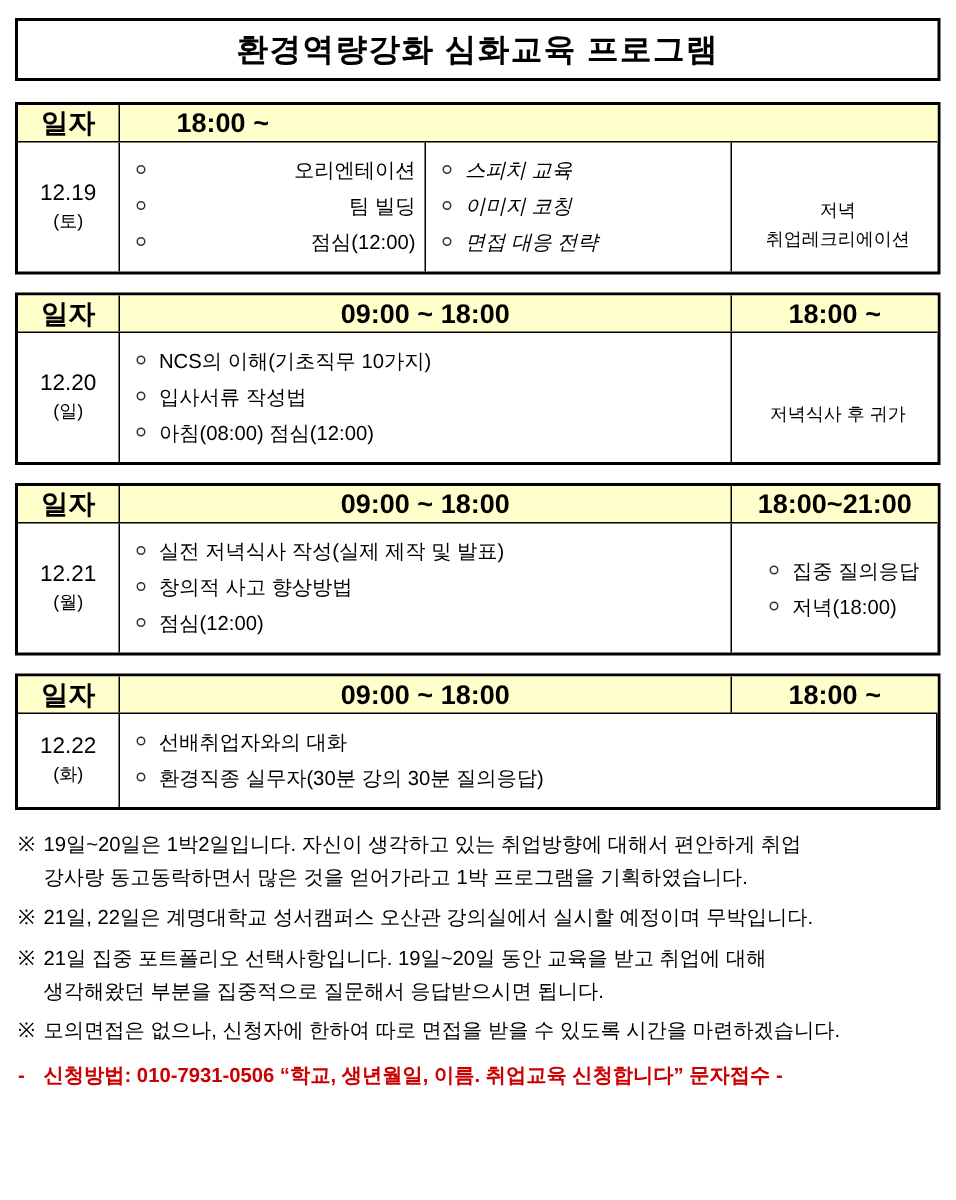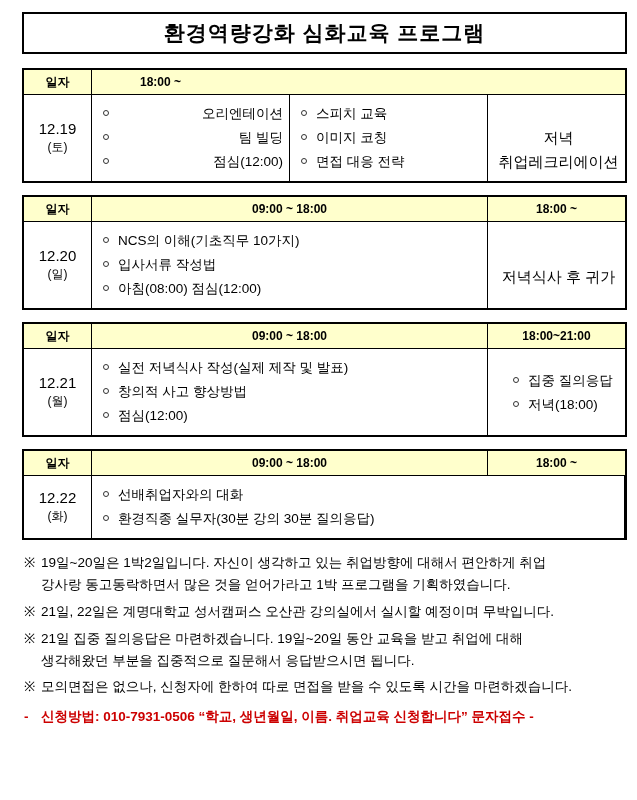--- a/index.html
+++ b/index.html
@@ -12,21 +12,21 @@
     height: 800px;
     font-family: "Liberation Sans", sans-serif;
     color: #000000;
     -webkit-font-smoothing: antialiased;
   }
   .page {
     width: 637px;
     height: 800px;
     position: relative;
     box-sizing: border-box;
-    padding: 10px 8px 0 20px;
+    padding: 10px 8px 0 8px;
   }
 
   
   .title-box {
     border: 2px solid #000;
     height: 38px;
     display: flex;
     align-items: center;
     justify-content: center;
     margin: 2px 2px 14px 2px;
@@ -46,21 +46,21 @@
   .sched-head {
     display: flex;
     background: #ffffcc;
     border-bottom: 1.5px solid #000;
     height: 24px;
   }
   .sched-head .cell {
     display: flex;
     align-items: center;
     justify-content: center;
-    font-size: 12px;
+    font-size: 18px;
     font-weight: bold;
     box-sizing: border-box;
   }
   .sched-body {
     display: flex;
   }
   .sched-body .cell {
     box-sizing: border-box;
     padding: 7px 6px 7px 10px;
   }
@@ -106,21 +106,21 @@
     height: 6px;
     border: 1px solid #333;
     border-radius: 50%;
     box-sizing: border-box;
   }
   .center-note {
     display: flex;
     align-items: center;
     justify-content: center;
     text-align: center;
-    font-size: 15px;
+    font-size: 12px;
     line-height: 1.6;
     margin-top: 24px;
   }
 
   
   .notes {
     margin: 6px 4px 0 4px;
   }
   .note {
     display: flex;
@@ -165,21 +165,21 @@
         <span class="date-main">12.19</span>
         <span class="date-sub">(토)</span>
       </div>
       <div class="cell vline" style="flex:1 1 0;text-align:right;">
         <ul class="items">
           <li>오리엔테이션</li>
           <li>팀 빌딩</li>
           <li>점심(12:00)</li>
         </ul>
       </div>
-      <div class="cell vline" style="flex:1 1 0;">
+      <div class="cell vline" style="flex:1 1 0;font-style:italic;">
         <ul class="items">
           <li>스피치 교육</li>
           <li>이미지 코칭</li>
           <li>면접 대응 전략</li>
         </ul>
       </div>
       <div class="cell center-note" style="width:137px;min-width:137px;white-space:pre-line;">저녁
 취업레크리에이션</div>
     </div>
   </div>
@@ -266,21 +266,21 @@
     <div class="note">
       <span class="mark">※</span>
       <span class="body">
         <span class="ln">21일, 22일은 계명대학교 성서캠퍼스 오산관 강의실에서 실시할 예정이며 무박입니다.</span>
       </span>
     </div>
 
     <div class="note">
       <span class="mark">※</span>
       <span class="body">
-        <span class="ln">21일 집중 질의응답은 마련하겠습니다. 19일~20일 동안 교육을 받고 취업에 대해</span>
+        <span class="ln">21일 집중 포트폴리오 선택사항입니다. 19일~20일 동안 교육을 받고 취업에 대해</span>
         <span class="ln">생각해왔던 부분을 집중적으로 질문해서 응답받으시면 됩니다.</span>
       </span>
     </div>
 
     <div class="note">
       <span class="mark">※</span>
       <span class="body">
         <span class="ln">모의면접은 없으나, 신청자에 한하여 따로 면접을 받을 수 있도록 시간을 마련하겠습니다.</span>
       </span>
     </div>

